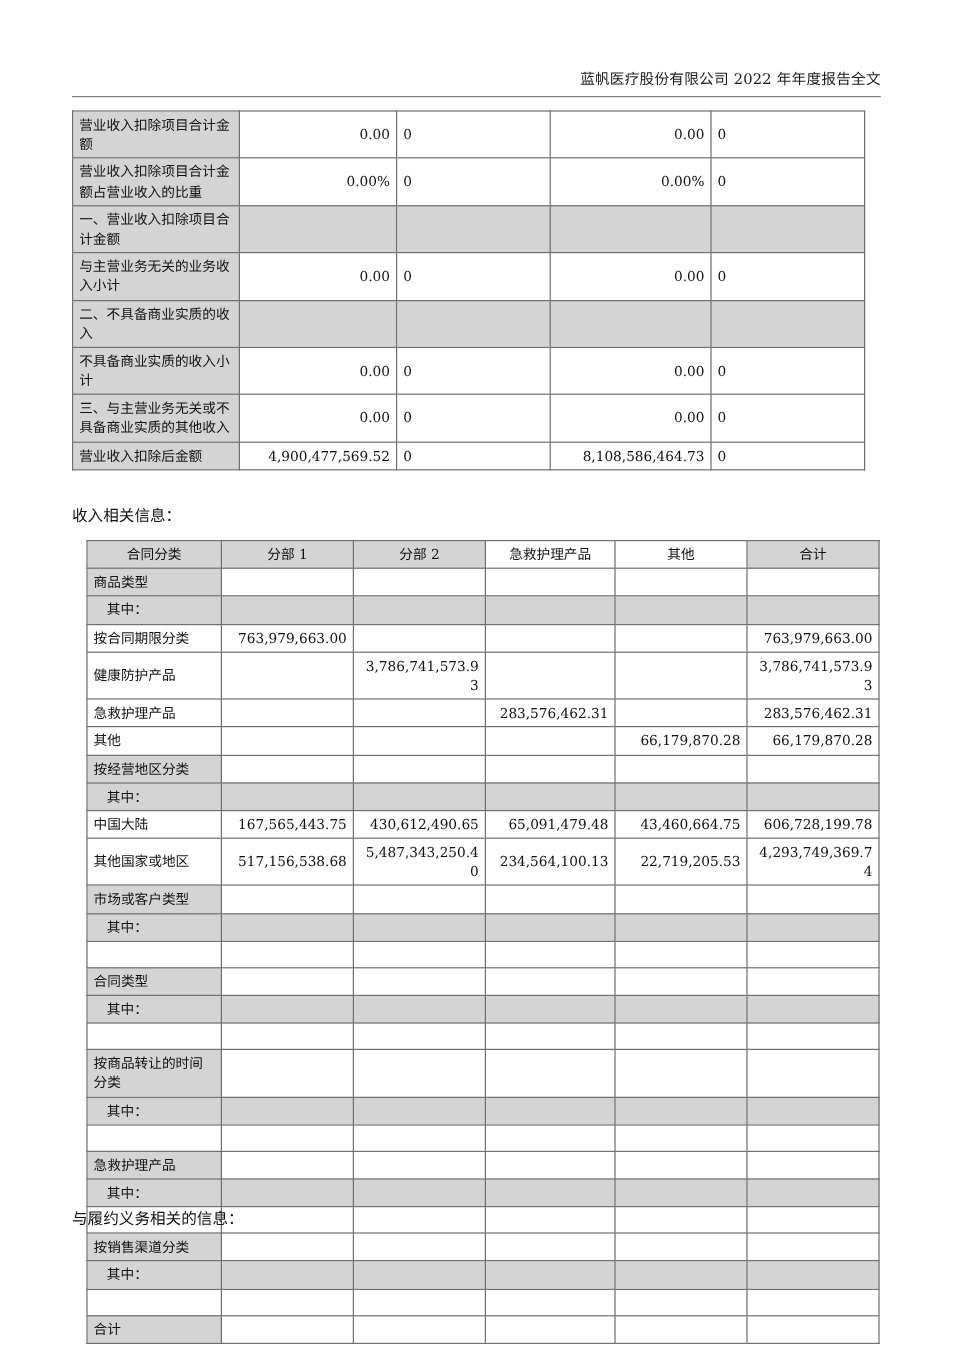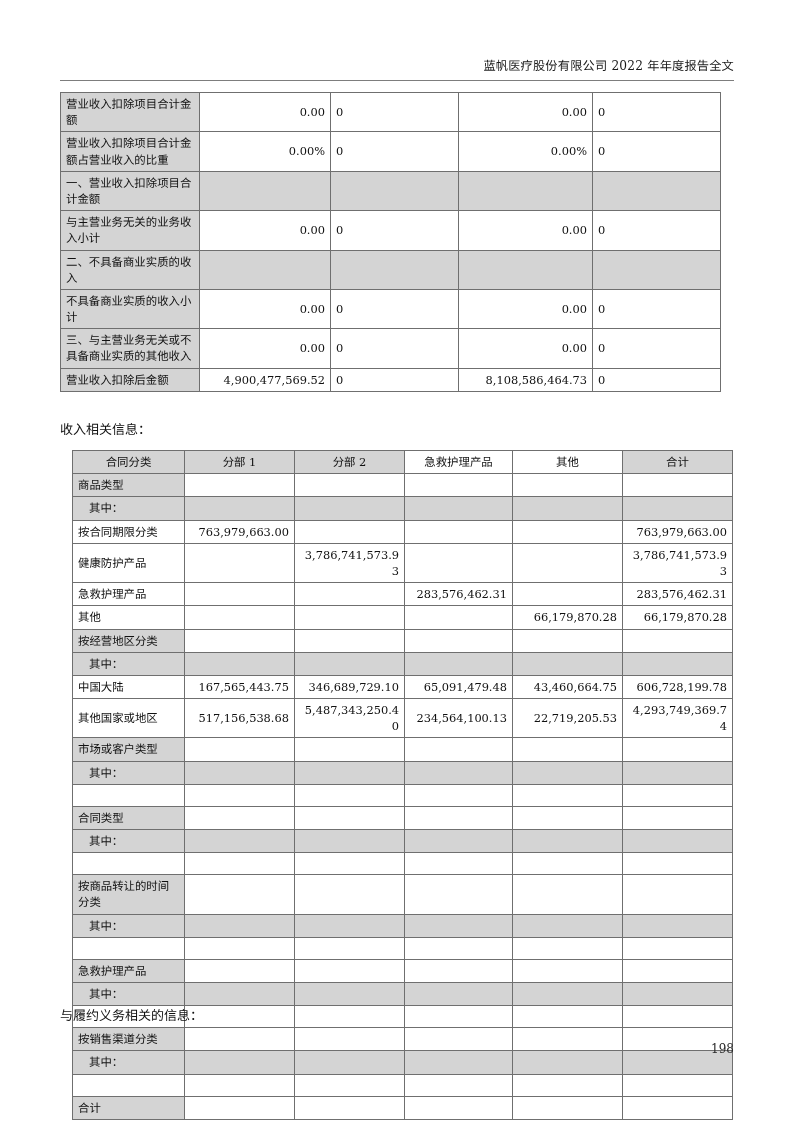--- a/index.html
+++ b/index.html
@@ -289,21 +289,21 @@
             <td class="lbl shade indent">其中：</td>
             <td class="num shade"></td>
             <td class="num shade"></td>
             <td class="num shade"></td>
             <td class="num shade"></td>
             <td class="num shade"></td>
           </tr>
           <tr>
             <td class="lbl">中国大陆</td>
             <td class="num">167,565,443.75</td>
-            <td class="num">346,689,729.10</td>
+            <td class="num">430,612,490.65</td>
             <td class="num">65,091,479.48</td>
             <td class="num">43,460,664.75</td>
             <td class="num">606,728,199.78</td>
           </tr>
           <tr>
             <td class="lbl">其他国家或地区</td>
             <td class="num">517,156,538.68</td>
             <td class="num">5,487,343,250.40</td>
             <td class="num">234,564,100.13</td>
             <td class="num">22,719,205.53</td>
@@ -436,15 +436,14 @@
             <td class="num"></td>
             <td class="num"></td>
             <td class="num"></td>
           </tr>
         </tbody>
     </table>
   </div>
 
   <div class="caption" id="cap-performance">与履约义务相关的信息：</div>
 
-  <div id="page-number">198</div>
 
 </div>
 
 </body></html>

